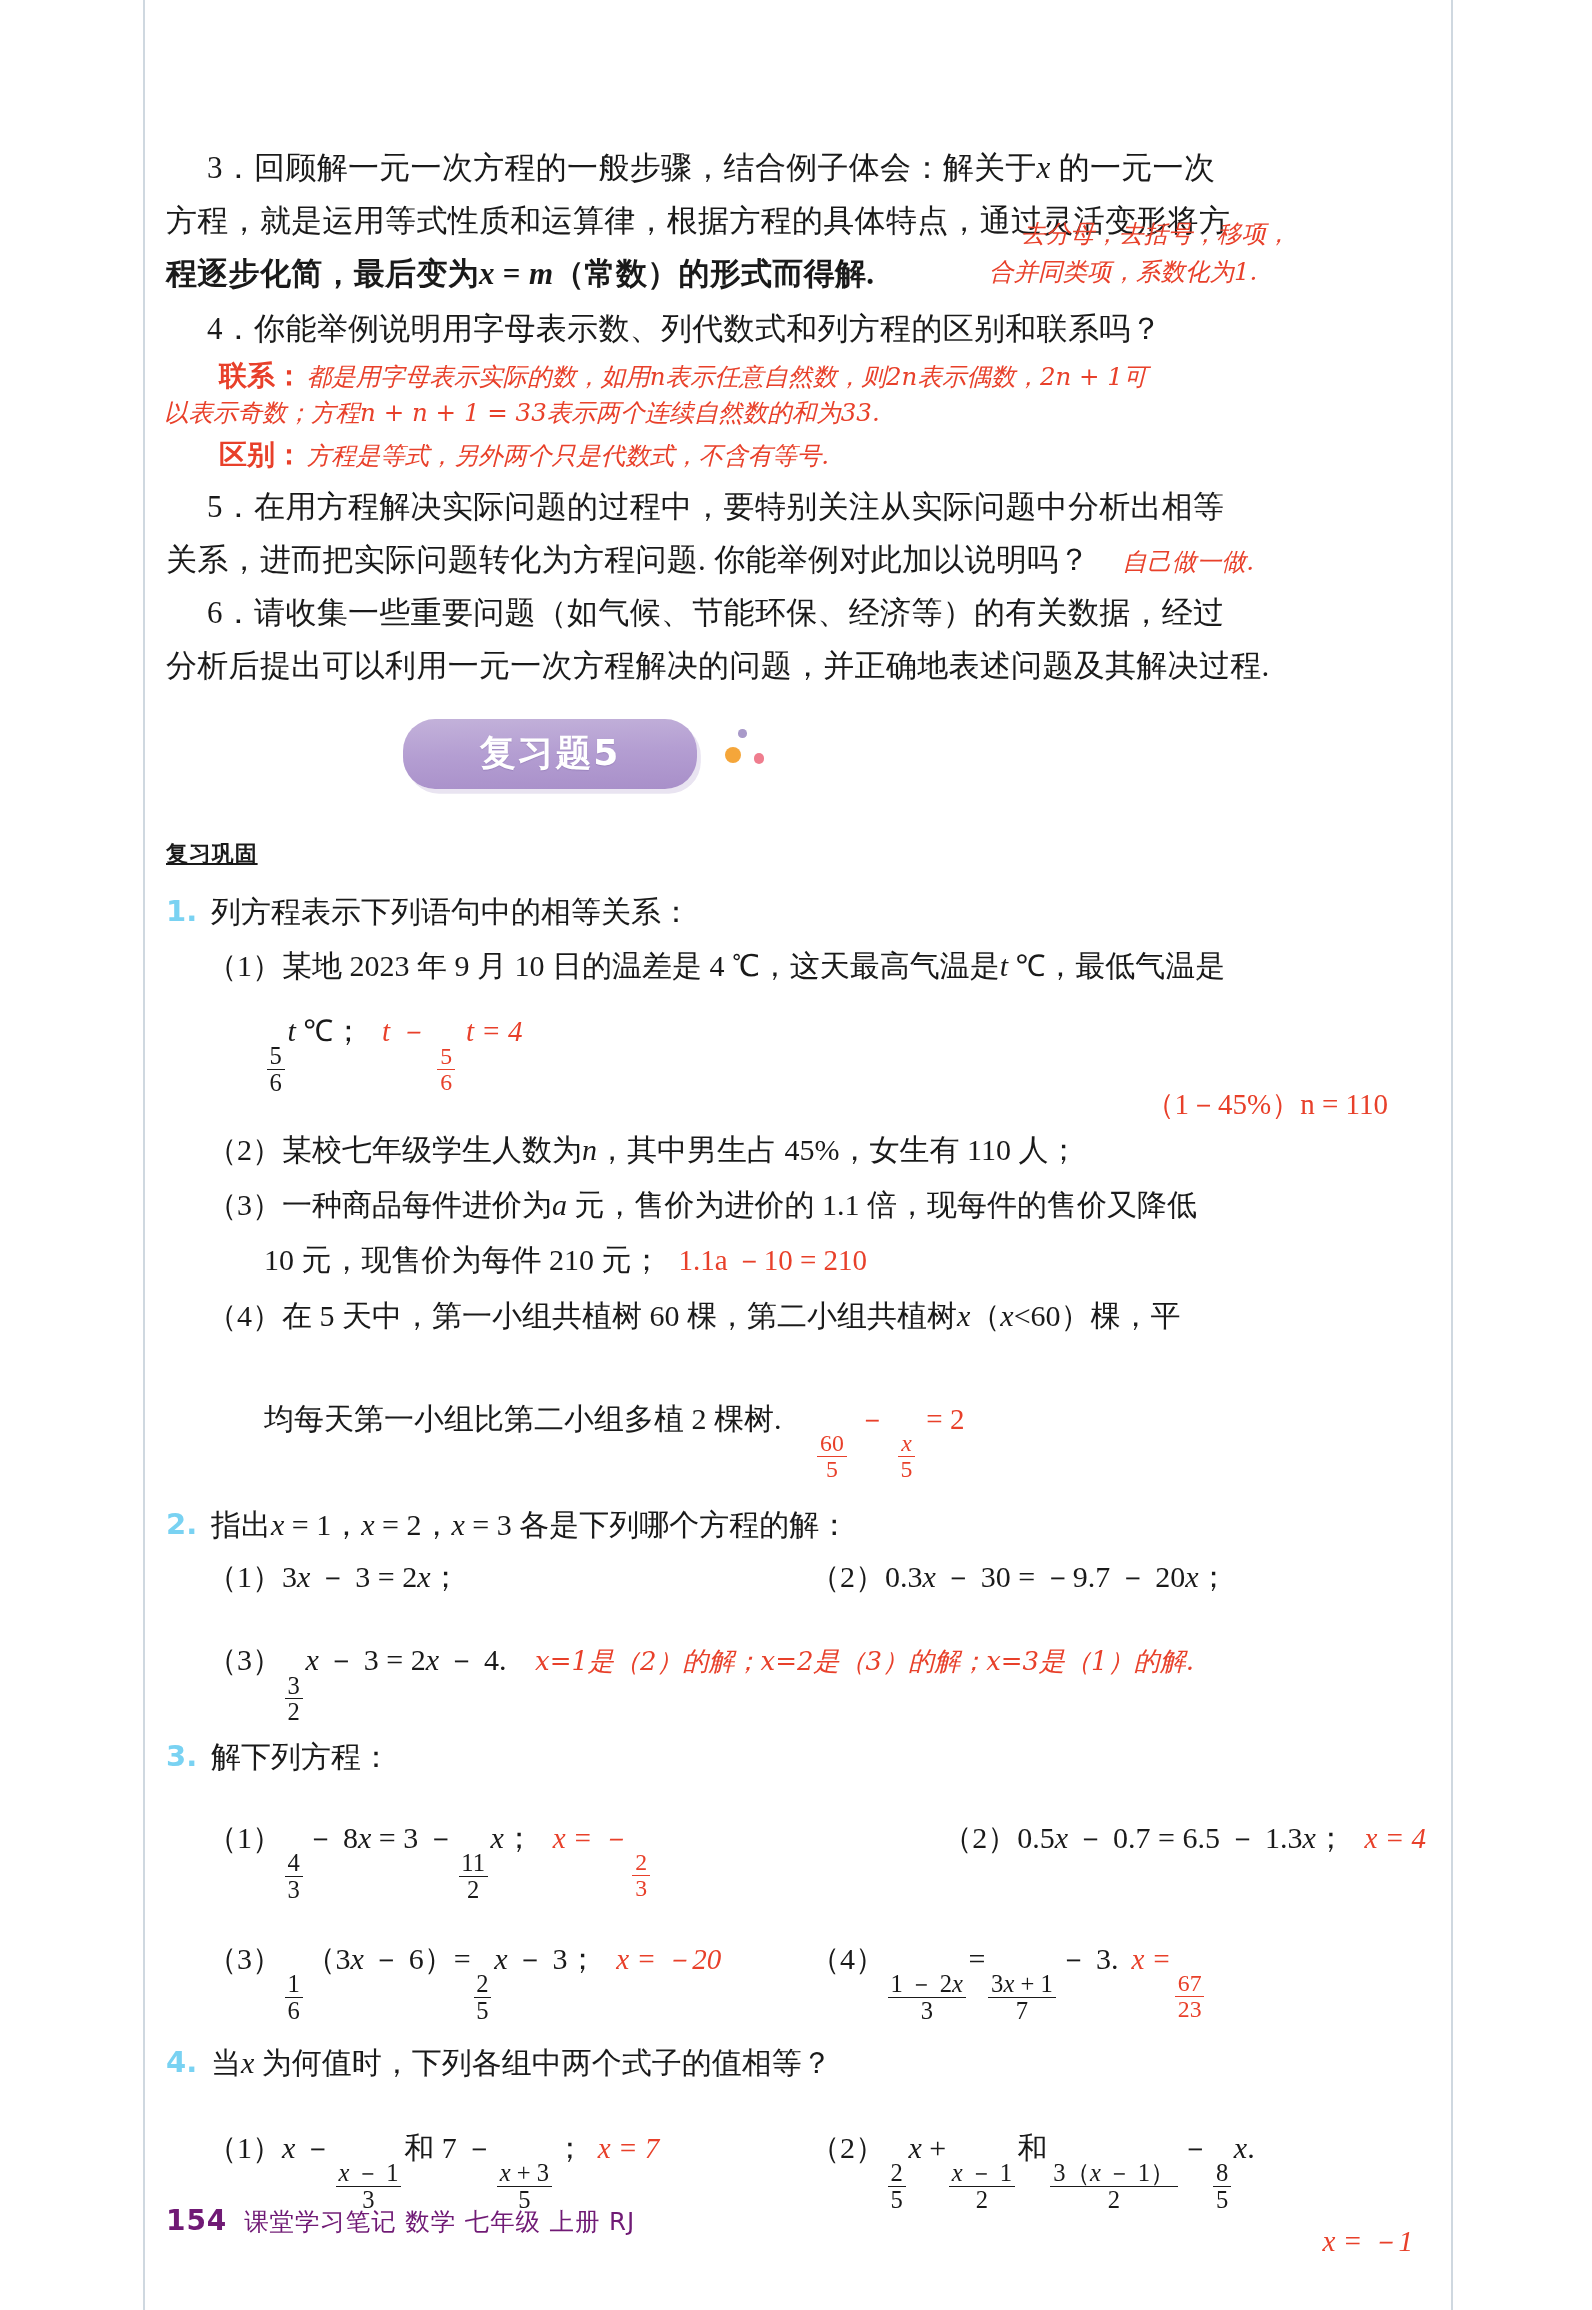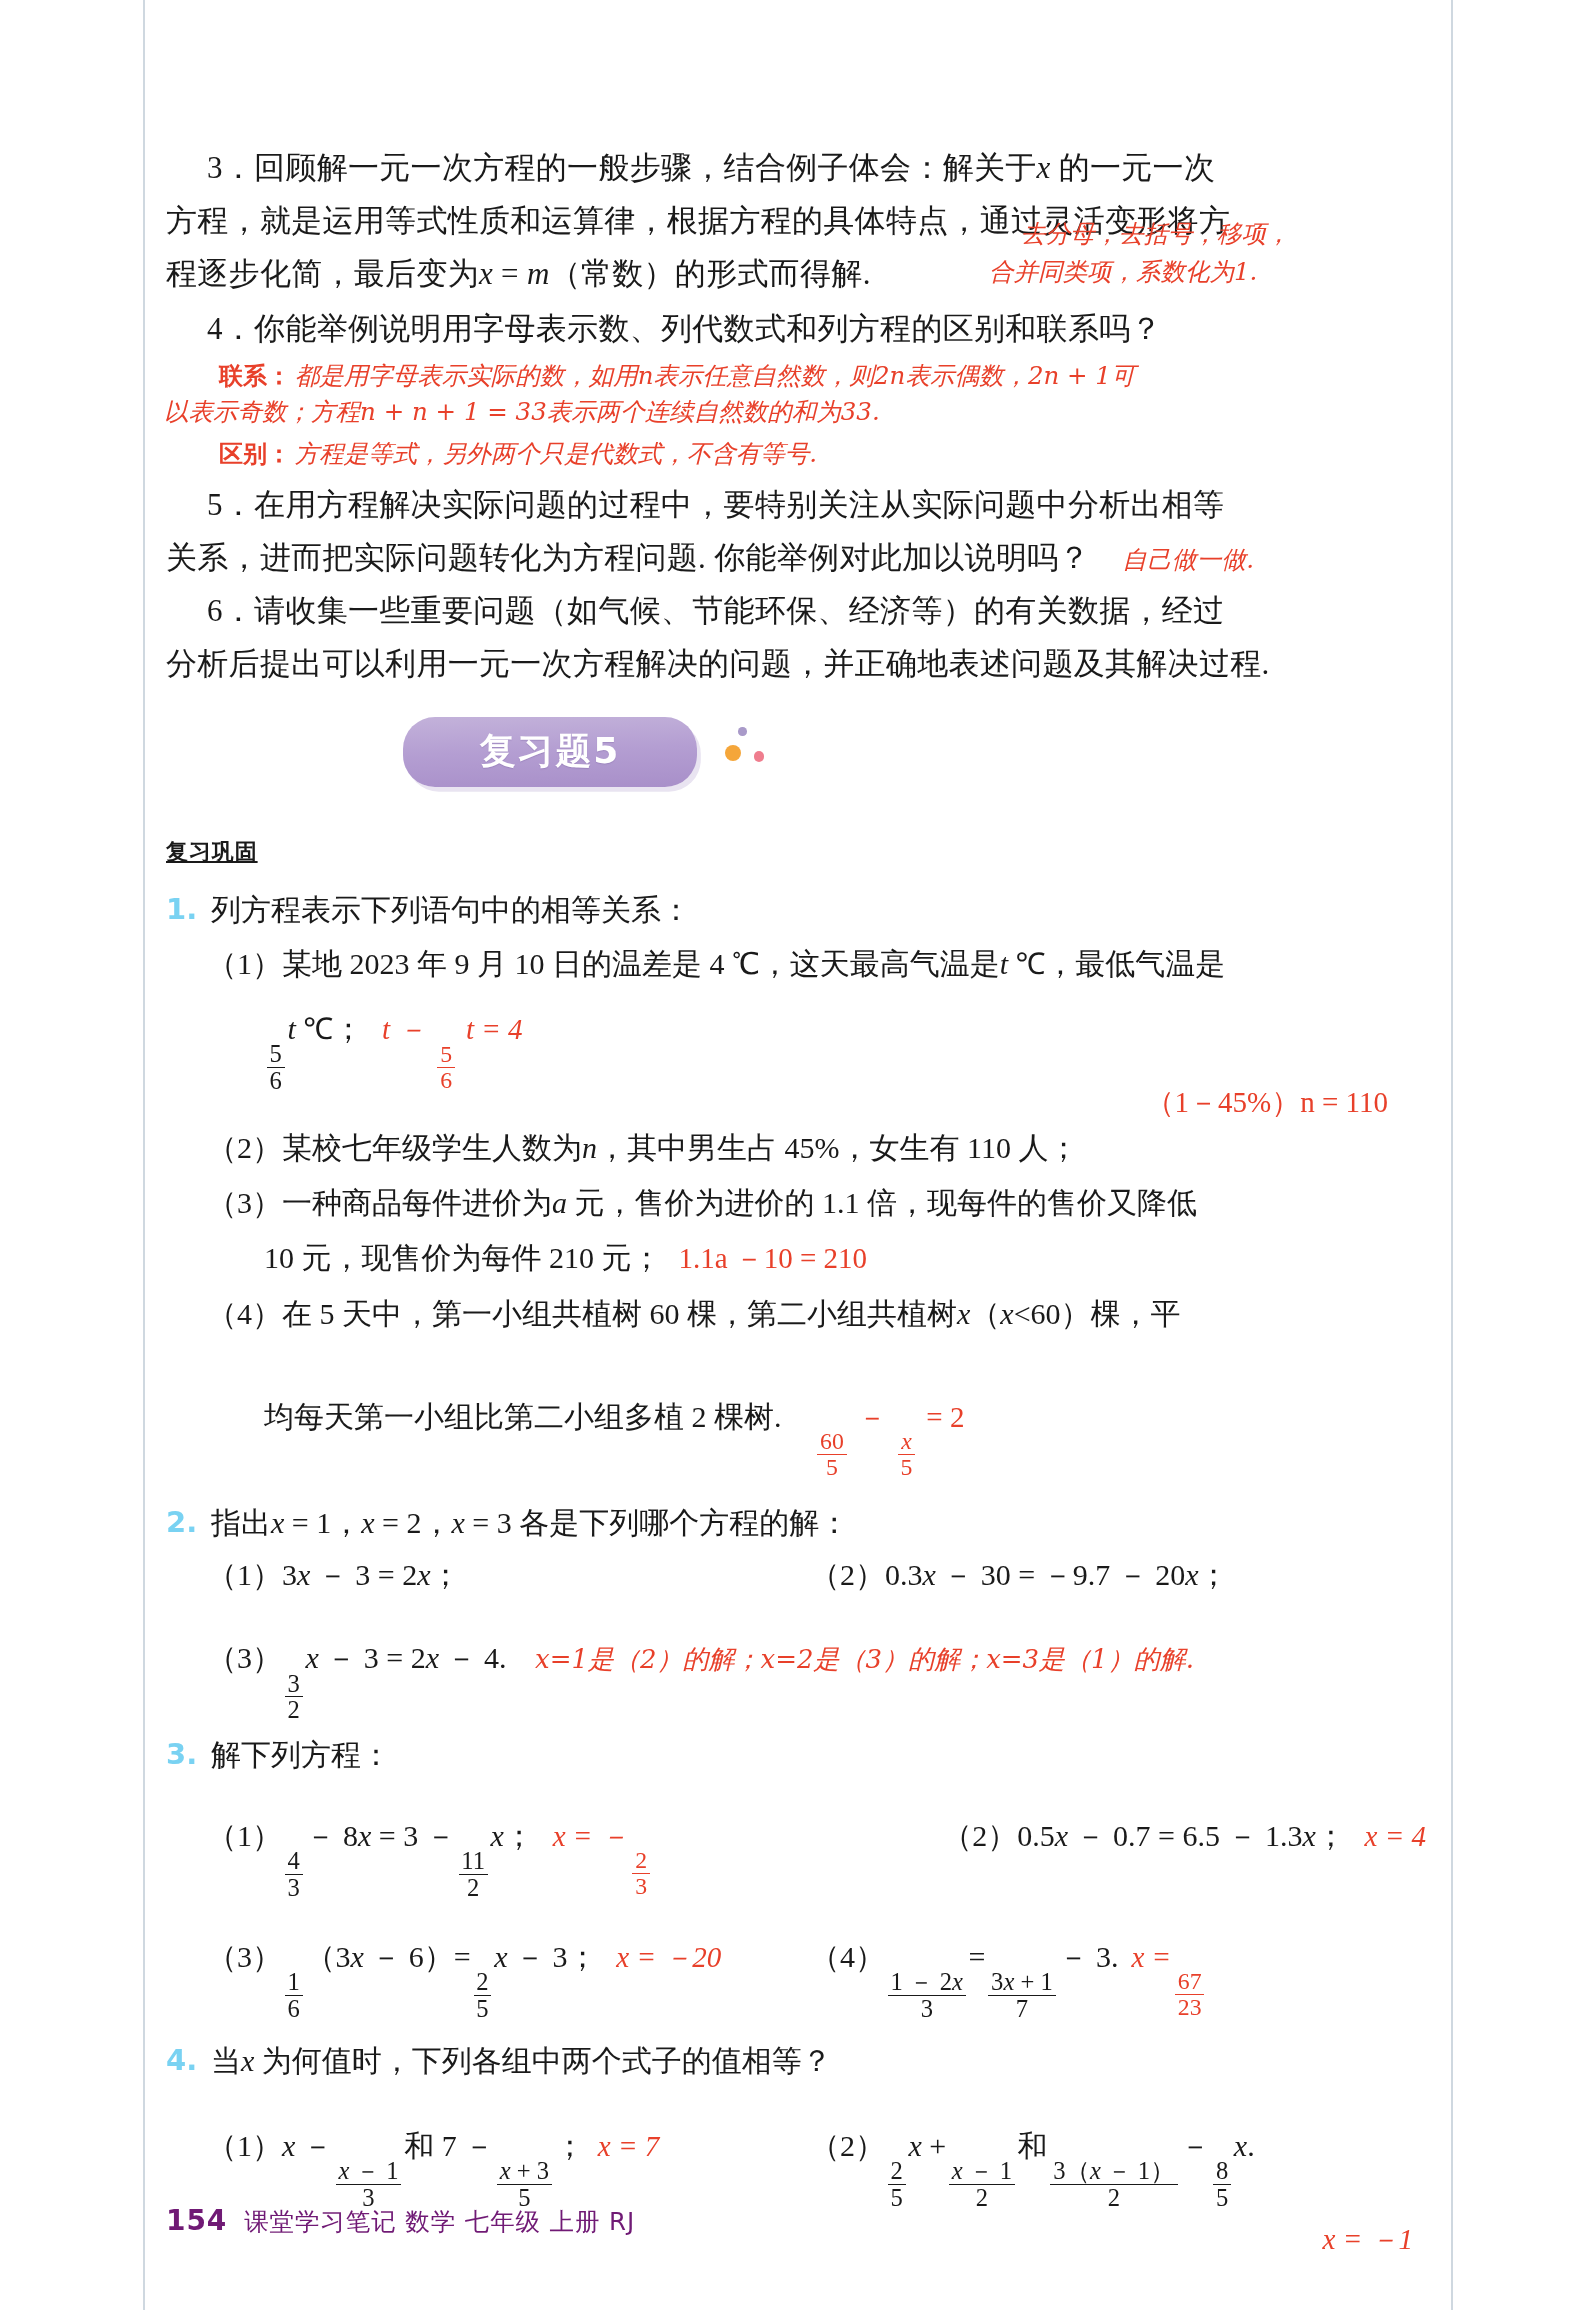--- a/index.html
+++ b/index.html
@@ -34,21 +34,21 @@
 
   
   .ann {
     color:#e8402a;
     font-family:"DejaVu Serif", serif;
     font-style:italic;
     font-size:24.5px;
     line-height:38px;
     white-space:nowrap;
   }
-  .ann-b { font-weight:bold; font-style:normal; font-size:24px; }
+  .ann-b { font-weight:bold; font-style:normal; font-size:28px; }
   .ann-blk { color:#e8402a; font-family:"DejaVu Serif", serif; font-style:italic; }
 
   
   .sol { color:#e8402a; font-family:"Liberation Serif", serif; font-size:29px; }
   .sol em { font-style:italic; }
 
   
   .banner-wrap { position:relative; height:94px; margin-top:21px; }
   .banner {
     position:absolute; left:237px; top:5.6px;
@@ -128,21 +128,21 @@
   <div class="edge-line edge-right"></div>
 
   <div class="content">
 
     <div>
       <p class="para">
         <span class="ind"></span>3．回顾解一元一次方程的一般步骤，结合例子体会：解关于<em class="it">x</em> 的一元一次
       </p>
       <p class="para">方程，就是运用等式性质和运算律，根据方程的具体特点，通过灵活变形将方</p>
       <div style="position:relative;">
-        <p class="para" style="width:847px;">程逐步化简，最后变为<em class="it">x</em> = <em class="it">m</em>（常数）的形式而得解.</p>
+        <p class="para" style="width:847px;font-weight:bold;">程逐步化简，最后变为<em class="it">x</em> = <em class="it">m</em>（常数）的形式而得解.</p>
         <div style="position:absolute; left:855px; top:-32px;">
           <div class="ann">去分母，去括号，移项，</div>
           <div class="ann" style="margin-left:-32px;">合并同类项，系数化为1.</div>
         </div>
       </div>
     </div>
 
     <div style="margin-top:1.9px;">
       <p class="para">
         <span class="ind"></span>4．你能举例说明用字母表示数、列代数式和列方程的区别和联系吗？

